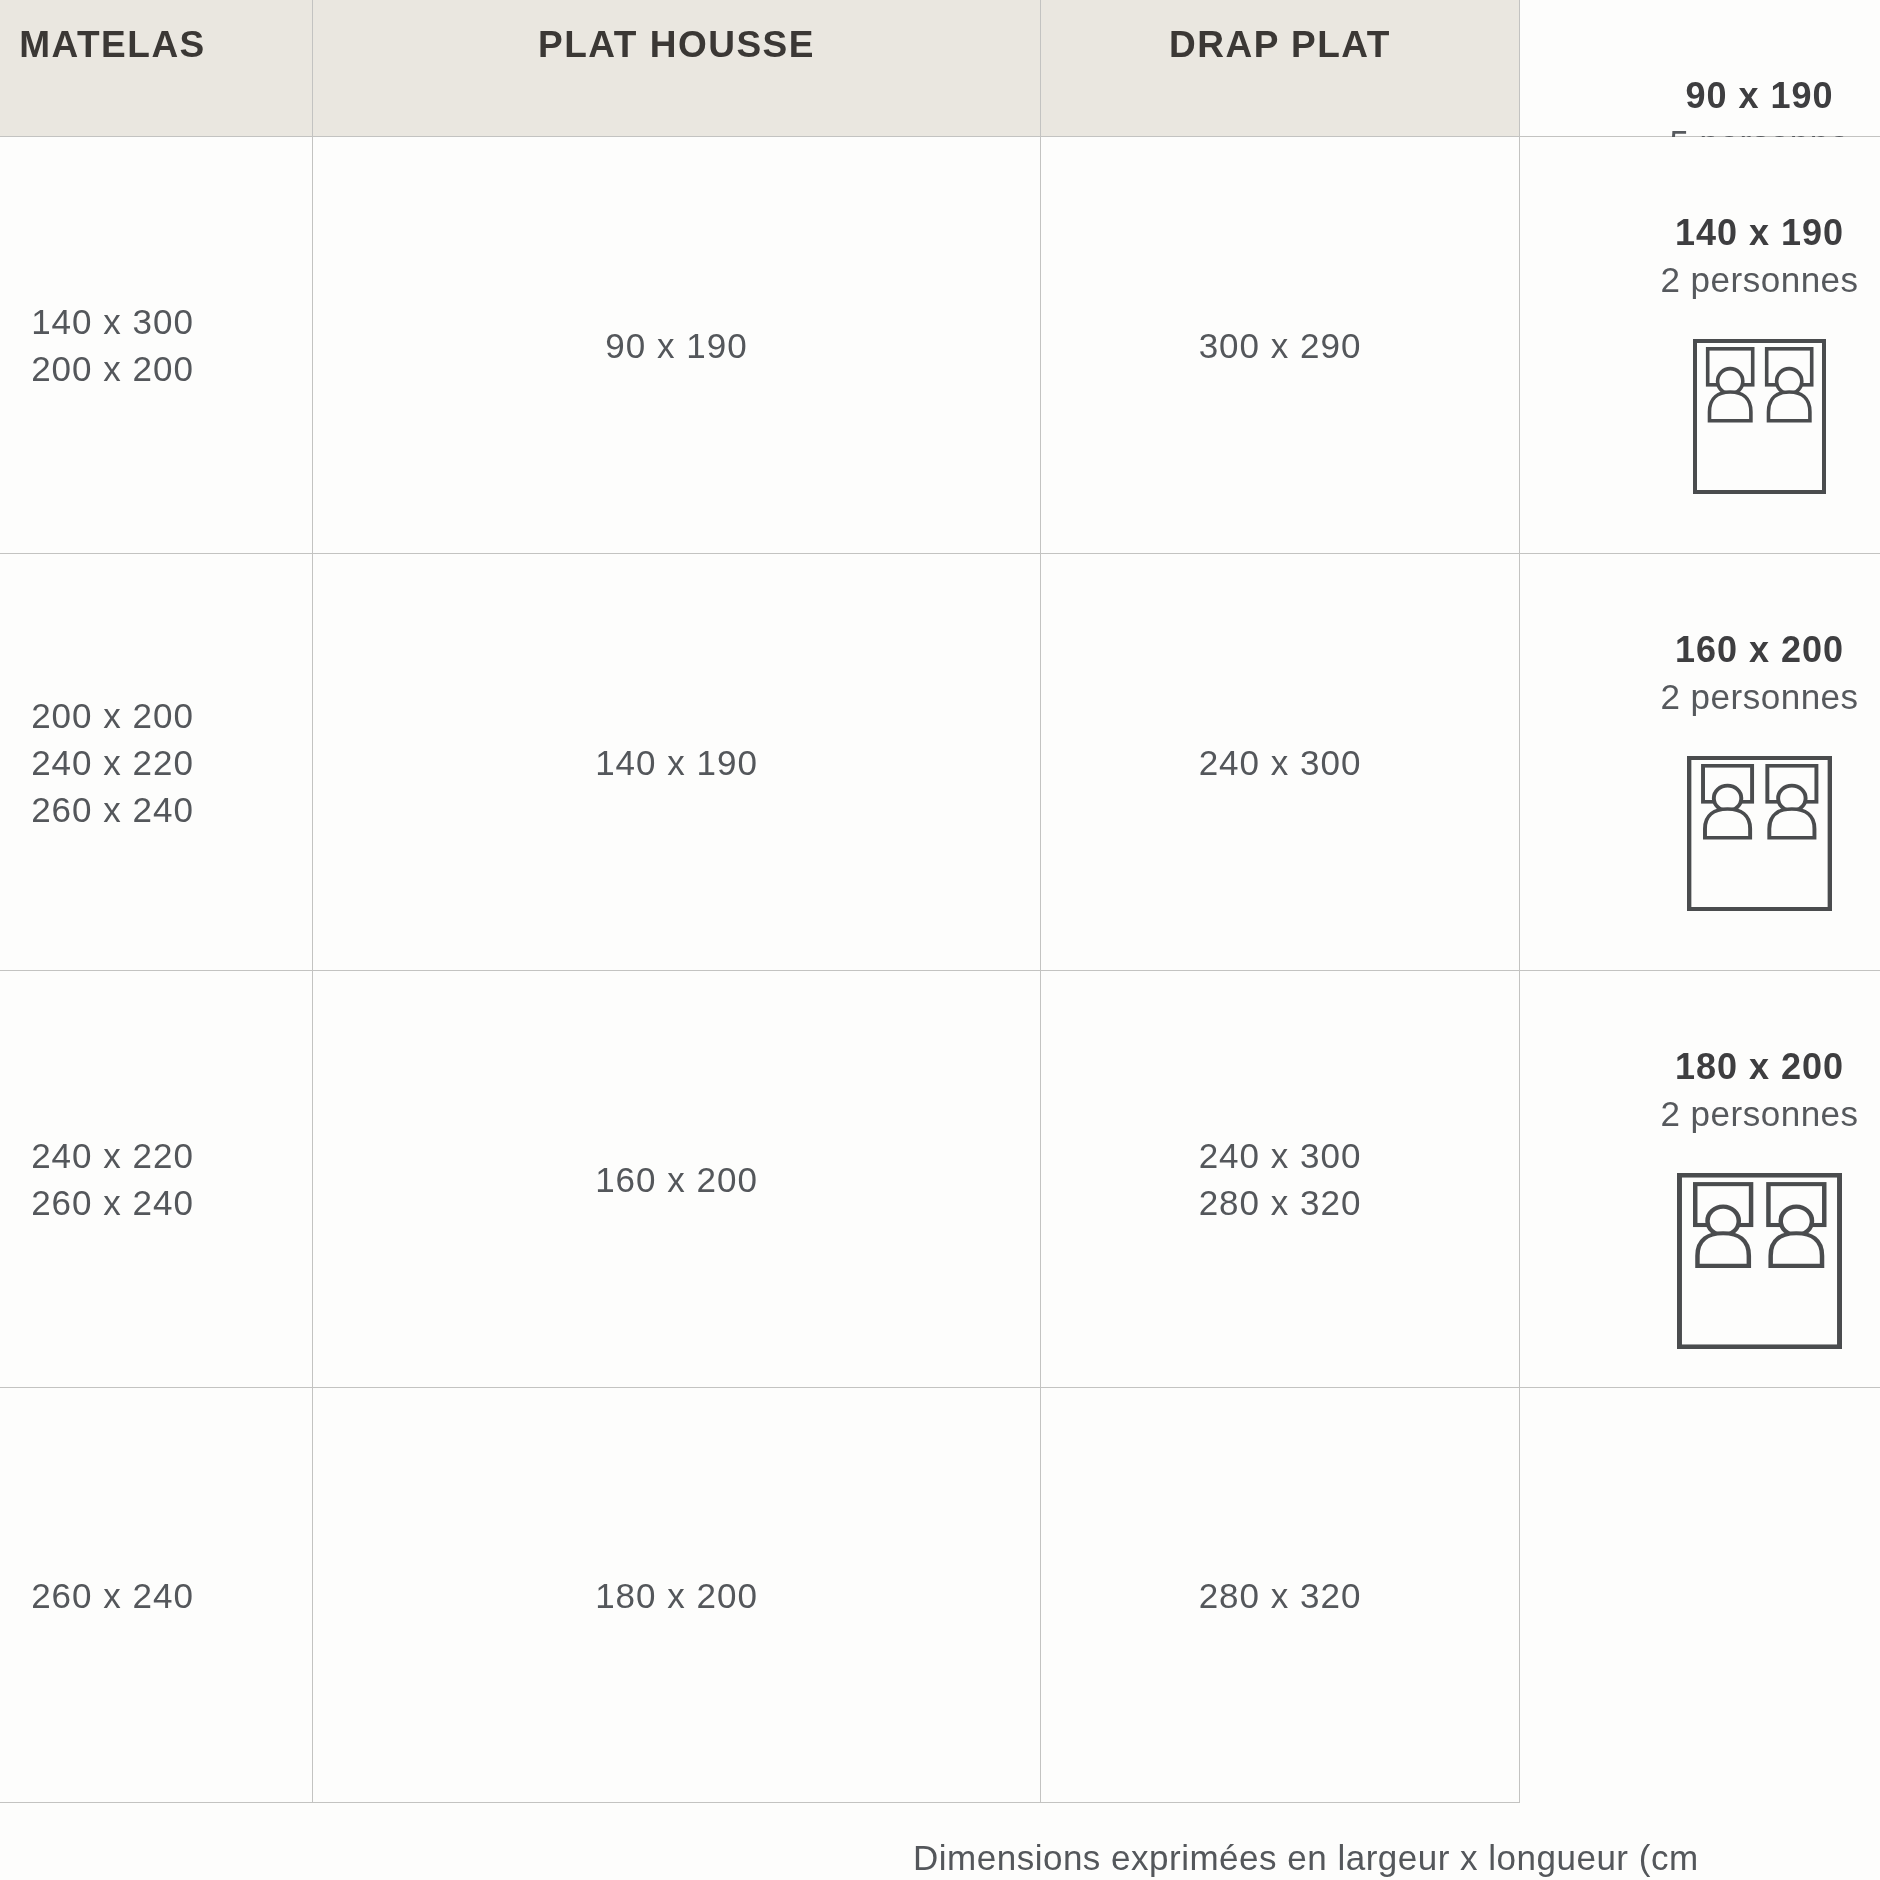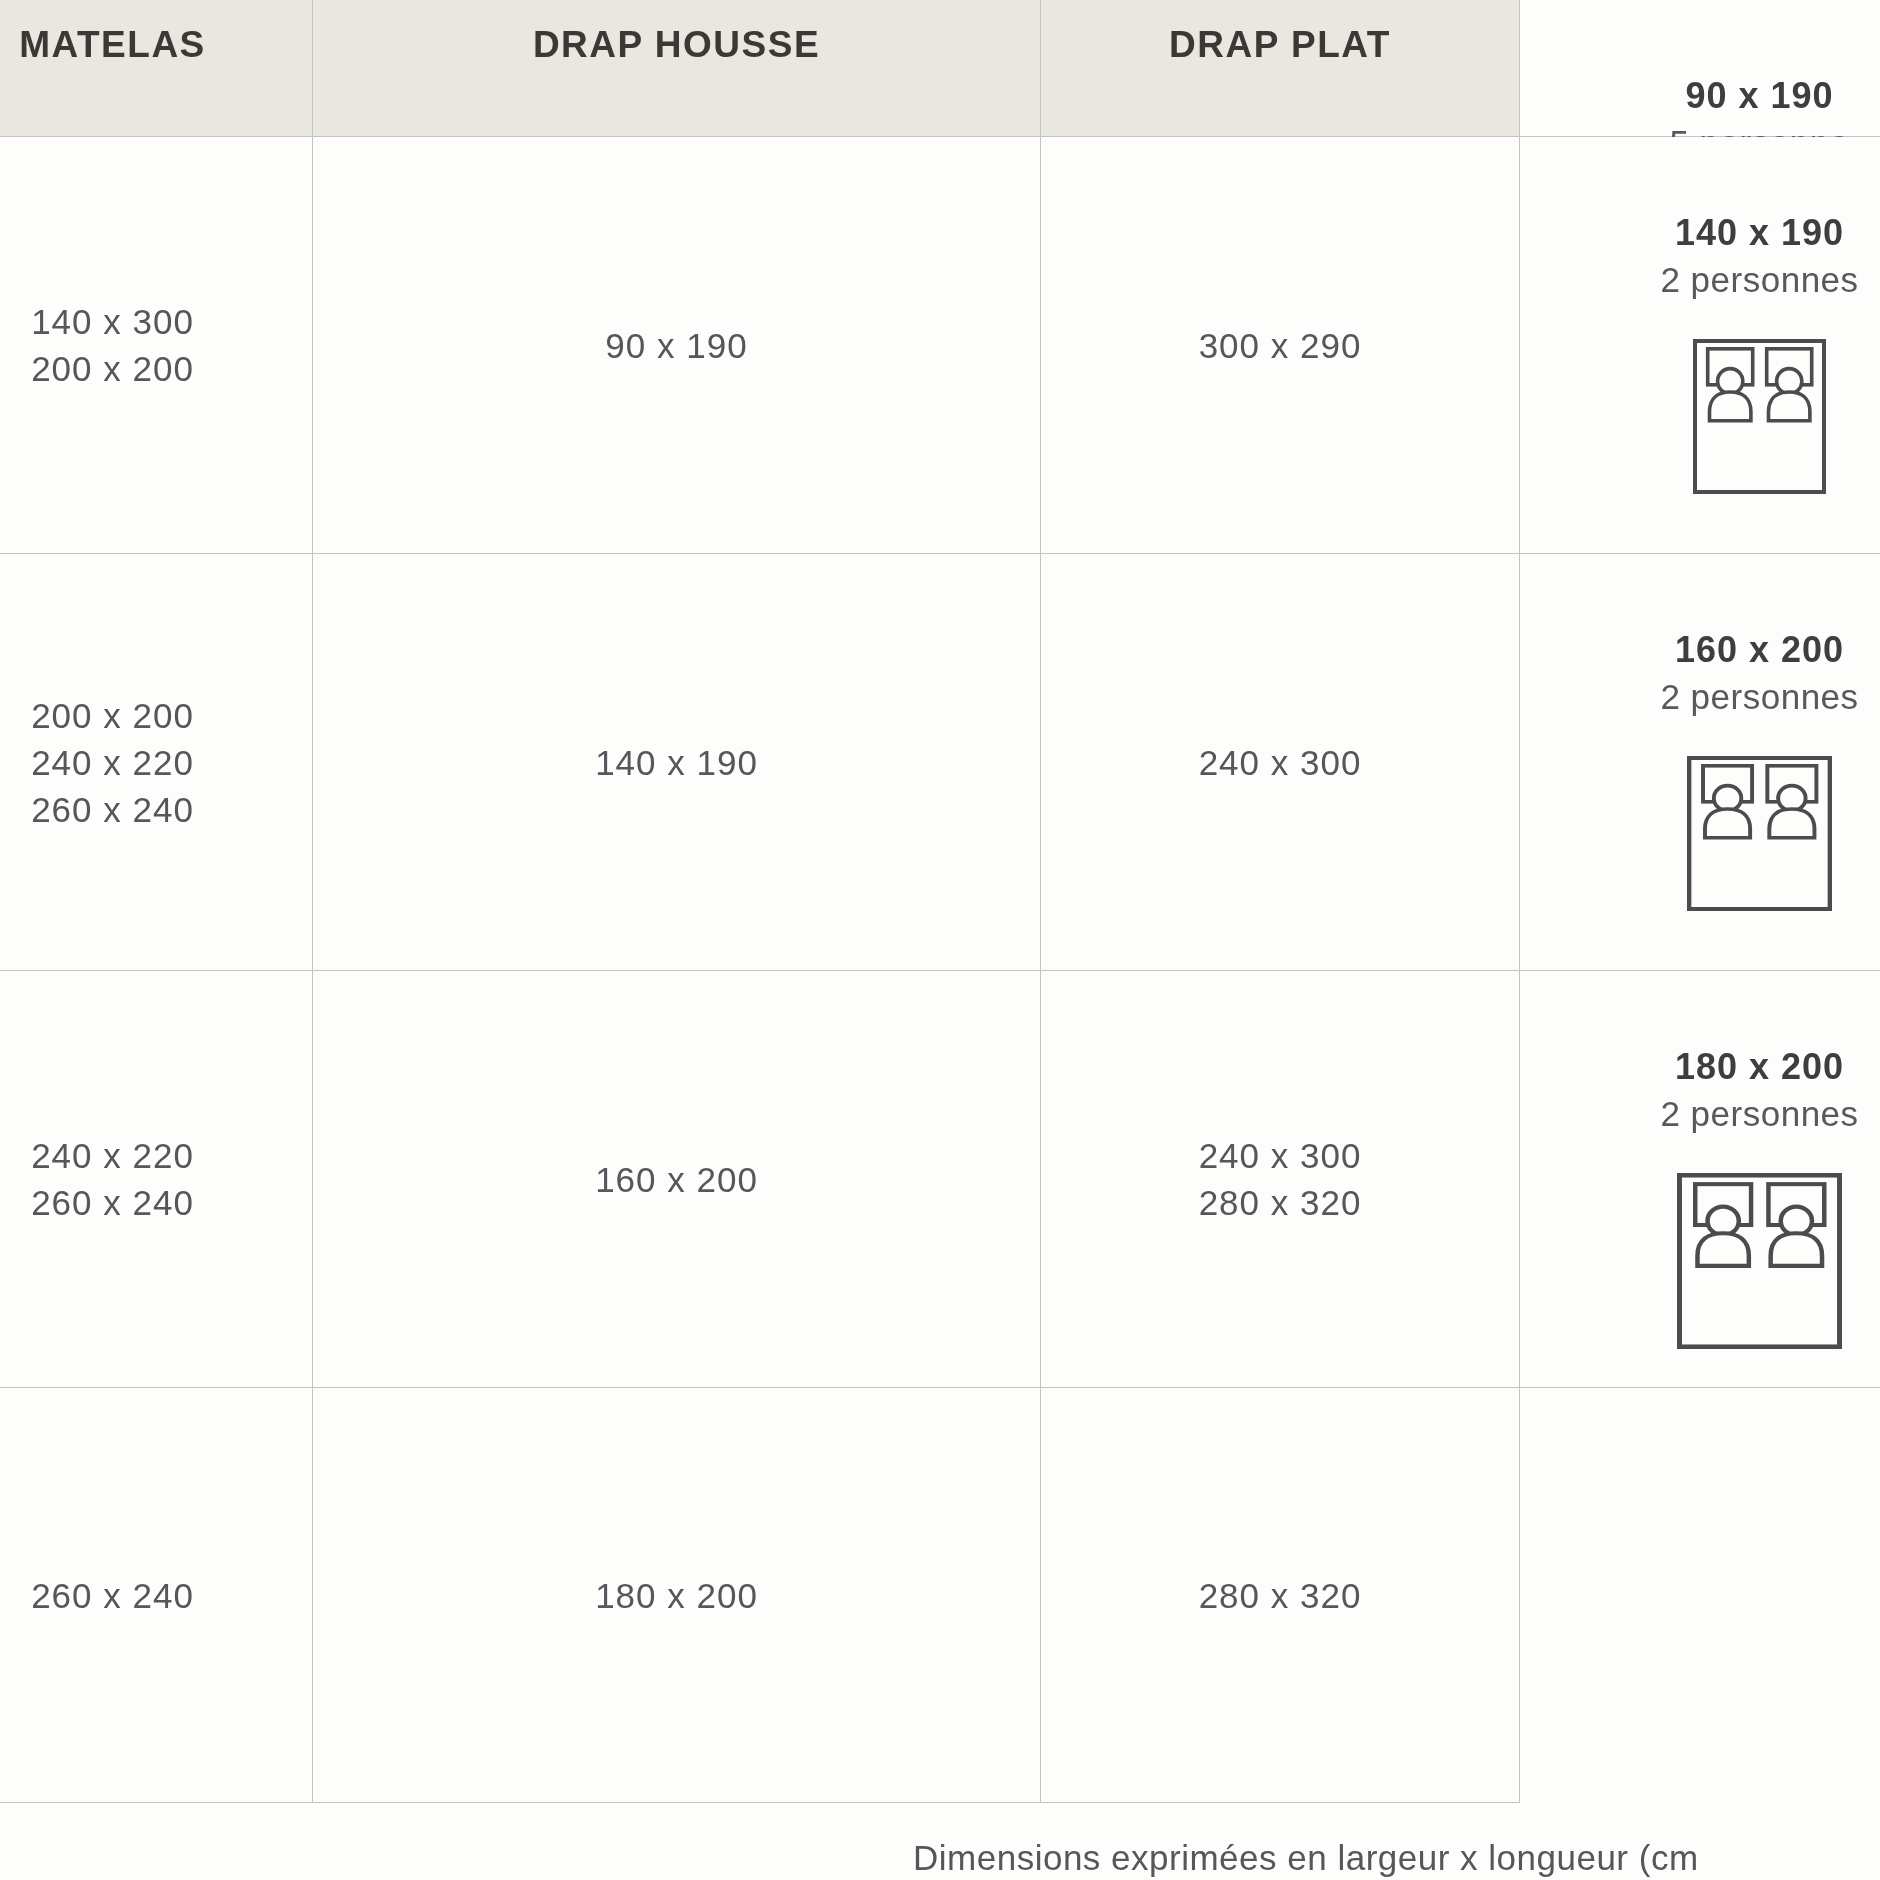--- a/index.html
+++ b/index.html
@@ -61,21 +61,21 @@
       <use href="#sleeper" transform="translate(12,8) scale(0.9)"></use>
       <use href="#sleeper" transform="translate(71,8) scale(0.9)"></use>
     </g>
   </defs>
 </svg>
 
 <div class="viewport">
   <div class="size-grid">
 
     <div class="cell header-cell">MATELAS</div>
-    <div class="cell header-cell">DRAP HOUSSE</div>
+    <div class="cell header-cell">PLAT HOUSSE</div>
     <div class="cell header-cell">DRAP PLAT</div>
 
     <div class="cell matelas-cell">
       <div class="mattress-size">90 x 190</div>
       <div class="capacity">5 personne</div>
       <svg class="bed-icon icon-single" viewBox="0 0 78 160" preserveAspectRatio="none">
           <use href="#single-bed"></use>
         </svg>
     </div>
     <div class="cell">

